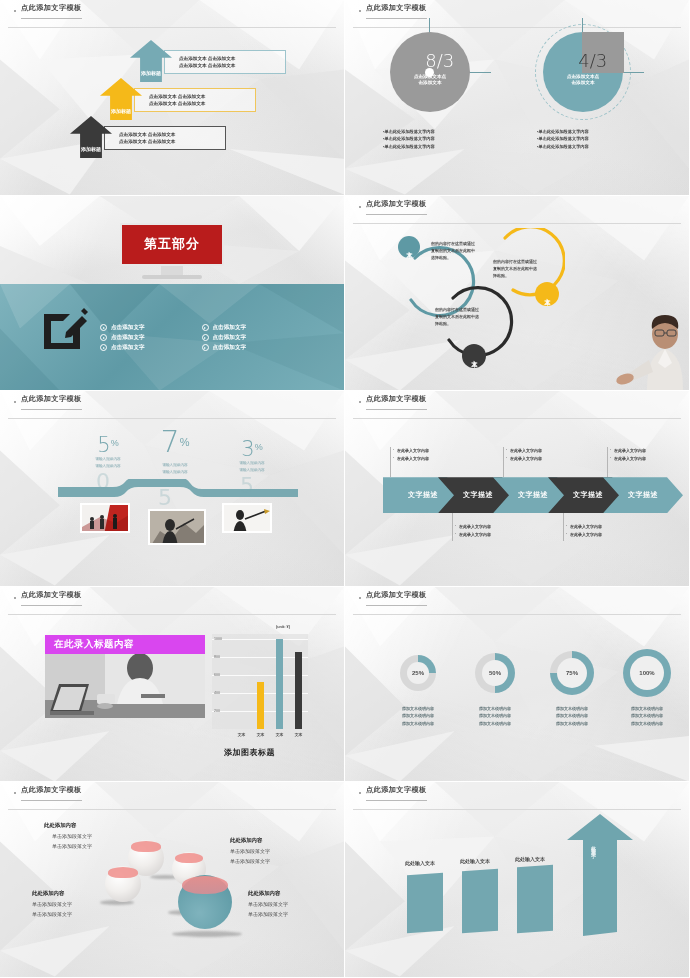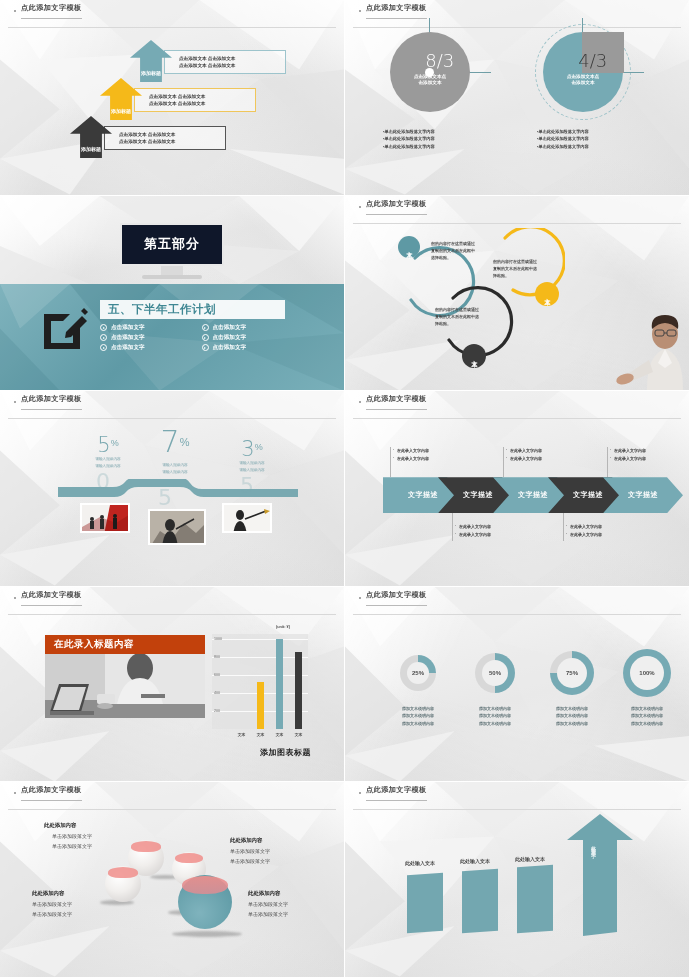--- a/index.html
+++ b/index.html
@@ -80,21 +80,21 @@
     position:absolute; left:10px; right:10px; top:52%;
     text-align:center; font-size:4.6px; color:#ffffff; line-height:1.5; font-weight:bold;
   }
   .bigc .tick { position:absolute; background:#6f9ea6; }
   .bullets { position:absolute; font-size:4.2px; color:#3c3c3c; line-height:1.75; font-weight:bold; }
 
   
   .s3top { position:absolute; left:0; right:0; top:0; height:88px; }
   .monitor { position:absolute; left:50%; transform:translateX(-50%); top:27px; }
   .mon-screen {
-    width:104px; height:43px; background:#0f172a; border:2px solid #e8e8e8;
+    width:104px; height:43px; background:#b91c1c; border:2px solid #e8e8e8;
     display:flex; align-items:center; justify-content:center; border-radius:1px;
   }
   .mon-screen span { color:#ffffff; font-size:13px; font-weight:bold; letter-spacing:1px; }
   .mon-neck { width:22px; height:9px; background:#dadada; margin:0 auto; }
   .mon-base { width:60px; height:4px; background:#cfcfcf; margin:0 auto; border-radius:2px;}
   .s3band {
     position:absolute; left:0; right:0; top:88px; bottom:0;
     background:linear-gradient(135deg,#7fb3bd 0%,#5f9aa6 45%,#7ab0ba 100%);
     overflow:hidden;
   }
@@ -135,29 +135,29 @@
           display:flex; align-items:center; justify-content:center; }
   .chev.first { clip-path: polygon(0 0, calc(100% - 16px) 0, 100% 50%, calc(100% - 16px) 100%, 0 100%); }
   .chev span { color:#fff; font-size:7px; font-weight:bold; letter-spacing:.5px; }
   .cbul { position:absolute; width:72px; }
   .cbul .l { font-size:4px; color:#333; font-weight:bold; line-height:1.9; display:flex; gap:3px;}
   .cbul .l::before { content:"▪"; color:#888; font-size:3px; }
   .cstem { position:absolute; width:1px; background:#b5b5b5; }
 
   
   .cardimg { position:absolute; }
-  .cardhdr { background:#c2410c; height:19px; display:flex; align-items:center; padding-left:9px; }
+  .cardhdr { background:#d946ef; height:19px; display:flex; align-items:center; padding-left:9px; }
   .cardhdr span { color:#fff; font-size:9.5px; font-weight:bold; letter-spacing:.5px; }
   .plot { position:absolute; background:rgba(225,225,225,.75); }
   .plot .gl { position:absolute; left:0; right:0; height:1px; background:rgba(255,255,255,.85); }
   .plot .yl { position:absolute; font-size:3.6px; color:#6a6a6a; left:2px; transform:translateY(-50%); }
   .bar { position:absolute; bottom:0; }
   .xl { position:absolute; font-size:3.8px; color:#4a4a4a; text-align:center; font-weight:bold;}
   .unit { position:absolute; font-size:3.8px; color:#4a4a4a; font-weight:bold; }
-  .charttitle { position:absolute; font-size:8px; color:#262626; font-weight:bold; letter-spacing:.5px;margin-left:36px;}
+  .charttitle { position:absolute; font-size:8px; color:#262626; font-weight:bold; letter-spacing:.5px;}
 
   
   .donut { position:absolute; border-radius:50%; }
   .donut .hole { position:absolute; border-radius:50%; background:#efefef;
                  display:flex; align-items:center; justify-content:center; }
   .donut .hole span { font-size:6px; color:#4d4d4d; font-weight:bold; }
   .dtxt { position:absolute; text-align:center; font-size:4px; color:#5a6e72; line-height:1.9; width:70px; font-weight:bold;}
 
   
   .sph { position:absolute; border-radius:50%; }
@@ -330,23 +330,20 @@
         </svg>
 
         <div class="s3pencil">
           <svg viewBox="0 0 48 48" width="48" height="48">
             <path d="M4 8 h26 l-7 7 H11 v22 h22 V26 l7-7 v24 H4 Z" fill="#1f1f1f"></path>
             <path d="M26 26 l16-16 5 5 -16 16 -6 1 z" fill="#1f1f1f"></path>
             <path d="M41 5 l4 4 3-3 -4-4 z" fill="#1f1f1f"></path>
           </svg>
         </div>
 
-        <div class="s3title">
-          <span>五、下半年工作计划</span>
-        </div>
 
         <div class="s3list">
           <div class="s3item">
               <span class="pi">
                 <i></i>
               </span>
               <span>点击添加文字</span>
             </div>
           <div class="s3item">
               <span class="pi">

